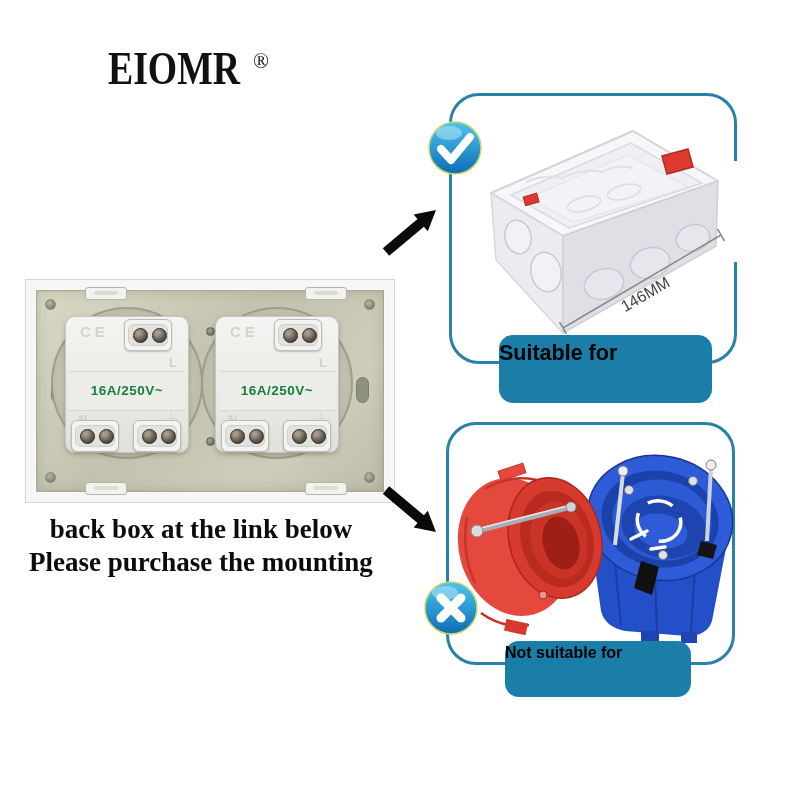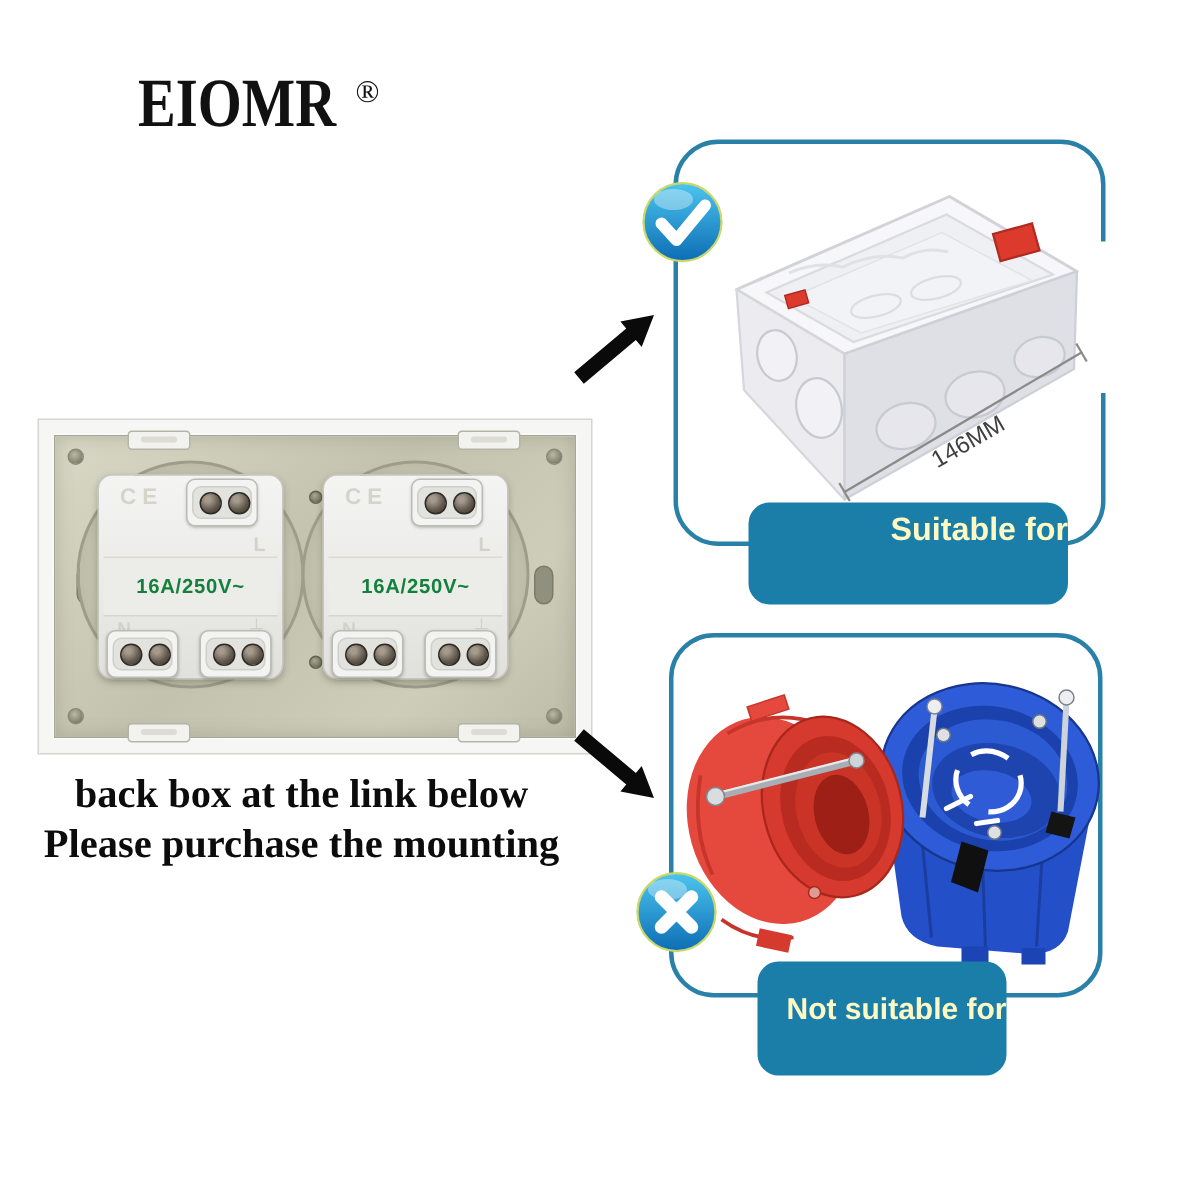--- a/index.html
+++ b/index.html
@@ -1,20 +1,20 @@
 <!DOCTYPE html>
 <html><head>
 <meta charset="utf-8">
 <style>
   html,body{margin:0;padding:0;background:#ffffff;}
   .canvas{position:relative;width:800px;height:800px;background:#ffffff;overflow:hidden;
           font-family:"Liberation Sans",sans-serif;}
 
   
-  .logo{position:absolute;left:92px;top:42px;white-space:nowrap;}
+  .logo{position:absolute;left:108px;top:42px;white-space:nowrap;}
   .logo-text{display:inline-block;font-family:"Liberation Serif",serif;font-weight:700;
              font-size:46px;color:#111;transform:scaleX(.82);transform-origin:left center;
              letter-spacing:0px;}
   .logo-reg{position:relative;top:-16px;left:-16px;font-family:"Liberation Serif",serif;
             font-weight:400;font-size:21px;color:#111;}
 
   
   .socket{position:absolute;left:25px;top:263px;width:370px;height:224px;
           background:#fbfbfa;border:1px solid #d5d5d2;box-sizing:border-box;
           box-shadow:inset 0 0 0 9px #f6f6f4;margin-top:16px;}
@@ -72,24 +72,24 @@
   .arrow-1{left:378px;top:206px;} .arrow-2{left:378px;top:484px;}
 
   
   .panel{position:absolute;border:3px solid #2a81a8;border-radius:30px;box-sizing:border-box;}
   .panel-top{left:449px;top:93px;width:288px;height:271px;}
   .panel-bottom{left:446px;top:422px;width:289px;height:243px;}
 
   .status-icon{position:absolute;width:56px;height:56px;z-index:6;}
   .check-pos{left:-25px;top:24px;} .x-pos{left:-26px;top:155px;}
 
-  .badge{position:absolute;background:#1b7ea9;border-radius:14px;color:#fef9c3;
-         text-align:right;font-weight:700;z-index:5;}
+  .badge{position:absolute;background:#1b7ea9;border-radius:14px;color:#000000;
+         text-align:left;font-weight:700;z-index:5;}
   .badge-1{left:47px;top:239px;width:213px;height:63px;font-size:21.5px;line-height:26px;padding-top:5px;box-sizing:content-box;}
-  .badge-2{left:56px;top:216px;width:166px;height:56px;font-size:20px;line-height:24px;padding-top:20px;}
+  .badge-2{left:56px;top:216px;width:186px;height:56px;font-size:16px;line-height:24px;padding-top:0;}
 
   .photo-svg{position:absolute;}
   .box-photo{left:14px;top:16px;width:320px;height:225px;z-index:1;}
   .dim-svg{left:95px;top:125px;width:190px;height:120px;z-index:2;}
   .round-photo{left:6px;top:18px;width:288px;height:205px;z-index:1;}
   .dim-text{font-size:16px;fill:#3f3f3f;font-family:"Liberation Sans",sans-serif;}
 </style>
 </head>
 <body>
 

